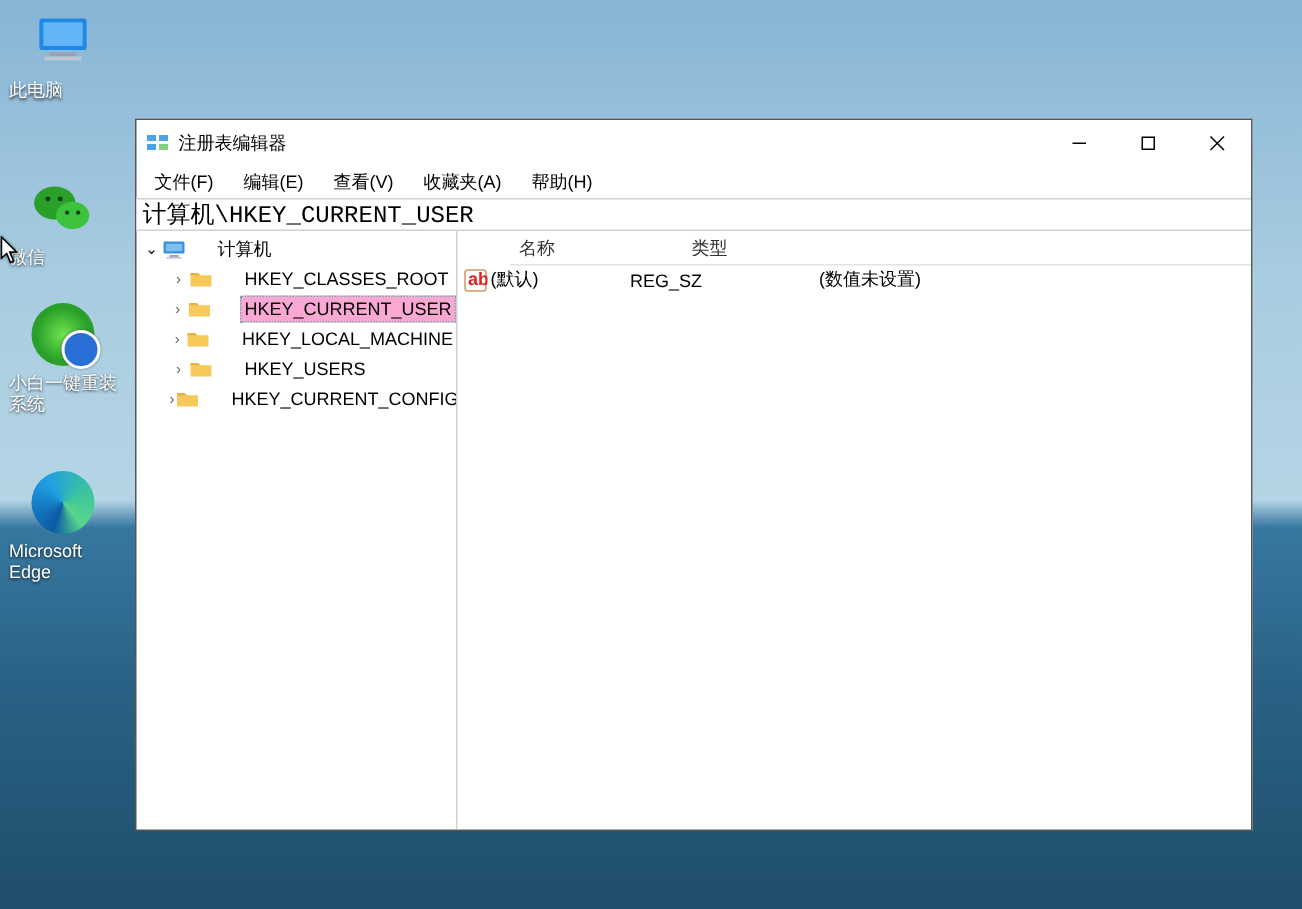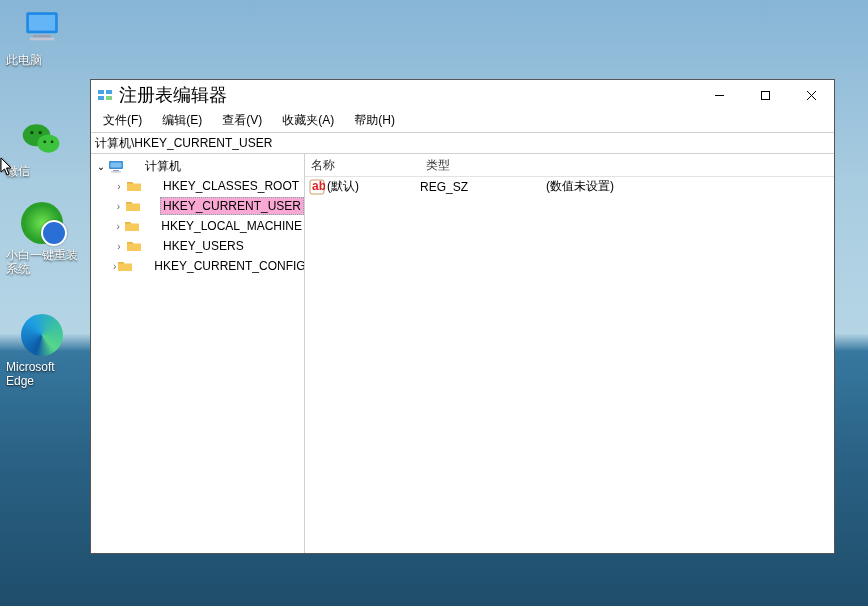--- a/index.html
+++ b/index.html
@@ -12,44 +12,44 @@
 .d-wechat svg { width: 44px; height: 44px; }
 .d-xiaobai { width: 42px; height: 42px; border-radius: 50%; background: radial-gradient(circle, #6fe24f 0%, #2aa02a 60%); position: relative; display:flex;align-items:center;justify-content:center;}
 .d-xiaobai::after { content:""; position:absolute; right:-4px; bottom:-2px; width:22px; height:22px; border-radius:50%; background:#2a6fd6; border:2px solid #fff; box-shadow:0 0 2px rgba(0,0,0,.4);}
 .d-edge { width:42px; height:42px; border-radius:50%; background: conic-gradient(from 200deg, #0c59a4, #1e9de3 120deg, #3cc2a0 220deg, #57d68b 300deg, #0c59a4);}
 .cursor { position: absolute; left: 0; top: 157px; width: 14px; height: 20px; z-index: 5; pointer-events:none;}
 .cursor svg { width: 14px; height: 20px; filter: drop-shadow(0 0 1px rgba(0,0,0,.6)); }
 
 .window { position: absolute; left: 90px; top: 79px; width: 745px; height: 475px; background: #fff; border: 1px solid #555; display: flex; flex-direction: column; }
 .titlebar { height: 30px; display: flex; align-items: center; padding-left: 6px; }
 .titlebar .app-icon { width: 16px; height: 16px; display:flex; }
-.titlebar .title { margin-left: 6px; font-size: 18px; flex: 1; }
+.titlebar .title { margin-left: 6px; font-size: 12px; flex: 1; }
 .winbtns { display: flex; height: 100%; }
 .winbtn { width: 46px; display: flex; align-items: center; justify-content: center; }
 .winbtn svg { width: 11px; height: 11px; stroke: #000; stroke-width: 1; fill: none; }
 
-.menubar { height: 22px; display: flex; padding: 0 4px; gap: 4px; }
+.menubar { height: 22px; display: flex; align-items: center; padding: 0 4px; gap: 4px; }
 .menubar .item { padding: 2px 8px; }
 
 .addrbar { height: 22px; border-top: 1px solid #d0d0d0; border-bottom: 1px solid #d0d0d0; display: flex; align-items: center; padding: 0 4px; background:#fff;}
-.addrbar input { border: none; outline: none; width: 100%; font-size: 12px; background: transparent; }
+.addrbar input { border: none; outline: none; width: 100%; font-size: 16px; background: transparent; font-family: Liberation Mono, monospace; }
 
 .body { flex: 1; display: flex; overflow: hidden; }
 .tree { width: 214px; border-right: 1px solid #d0d0d0; padding-top: 2px; overflow:hidden; }
 .tree-row { display: flex; align-items: center; height: 20px; white-space: nowrap; }
 .tree-row .twisty { width: 12px; text-align: center; color: #666; font-size: 10px; margin-right:1px;}
 .tree-row .twisty.open { color: #000; }
 .tree-row .ticon { width: 16px; height: 16px; margin-right: 4px; display:flex;}
 .tree-row .tlabel { padding: 1px 2px; margin-left: 15px; }
 .tree-row.selected .tlabel { background: #f9a8d4; border: 1px dotted #7aa; }
 .indent-0 { padding-left: 4px; }
 .indent-1 { padding-left: 22px; }
 
 .list { flex: 1; display: flex; flex-direction: column; }
-.list-header { display: flex; height: 23px; border-bottom: 1px solid #e3e3e3; }
+.list-header { display: flex; height: 23px; border-bottom: 1px solid #e3e3e3; margin-left: 35px; }
 .col { display: flex; align-items: center; padding-left: 6px; color: #333; }
 .col.name { width: 115px; }
 .col.type { width: 126px; }
 .col.data { flex: 1; }
 .list-rows { flex: 1; }
 .list-row { display: flex; height: 19px; align-items: center; }
 .list-row .cicon { width: 16px; height: 16px; margin: 0 2px 0 4px; display:flex;}
 .list-row .cname { width: 93px; }
 .list-row .ctype { width: 126px; }
 .list-row .cdata { flex: 1; }

